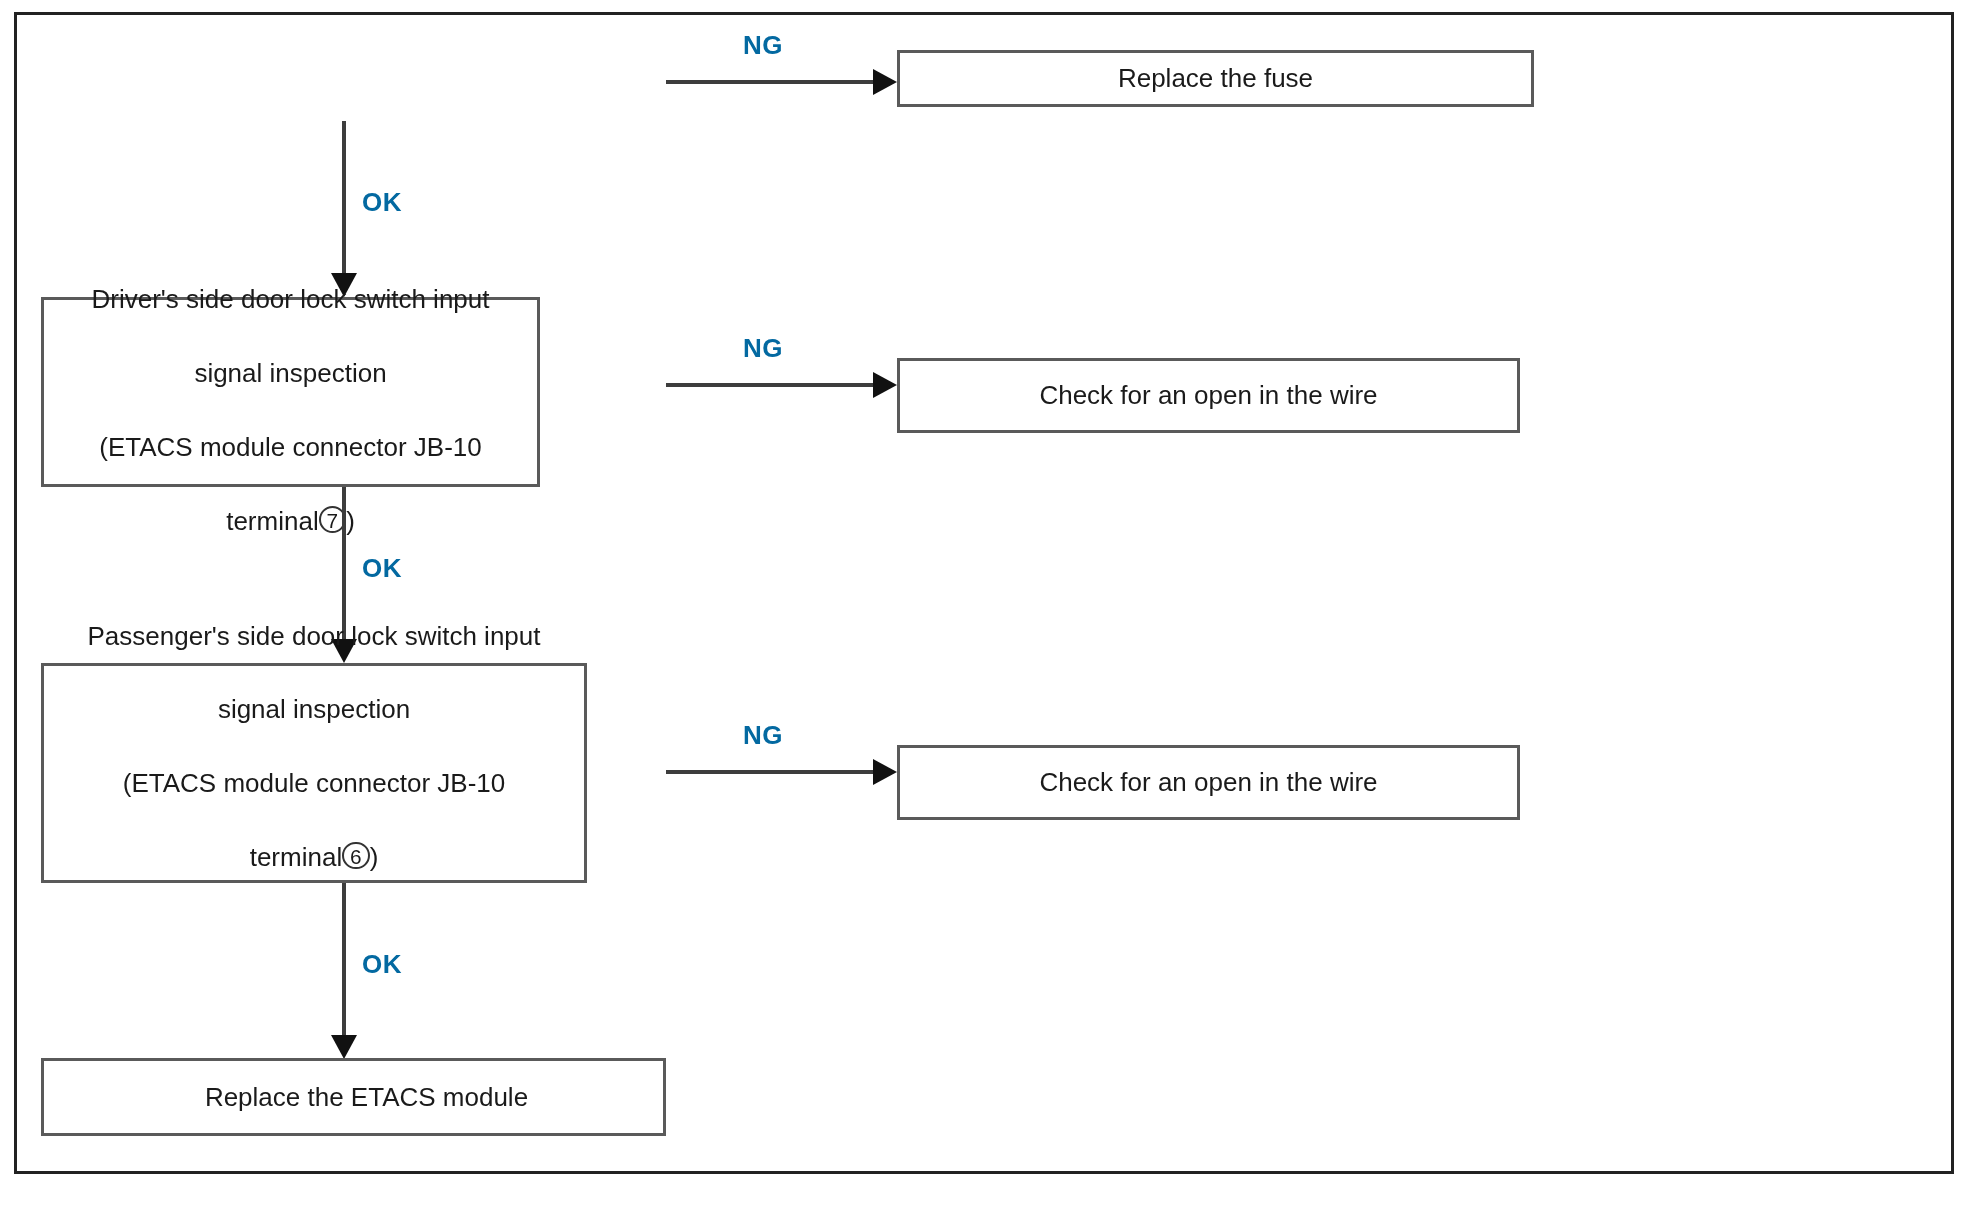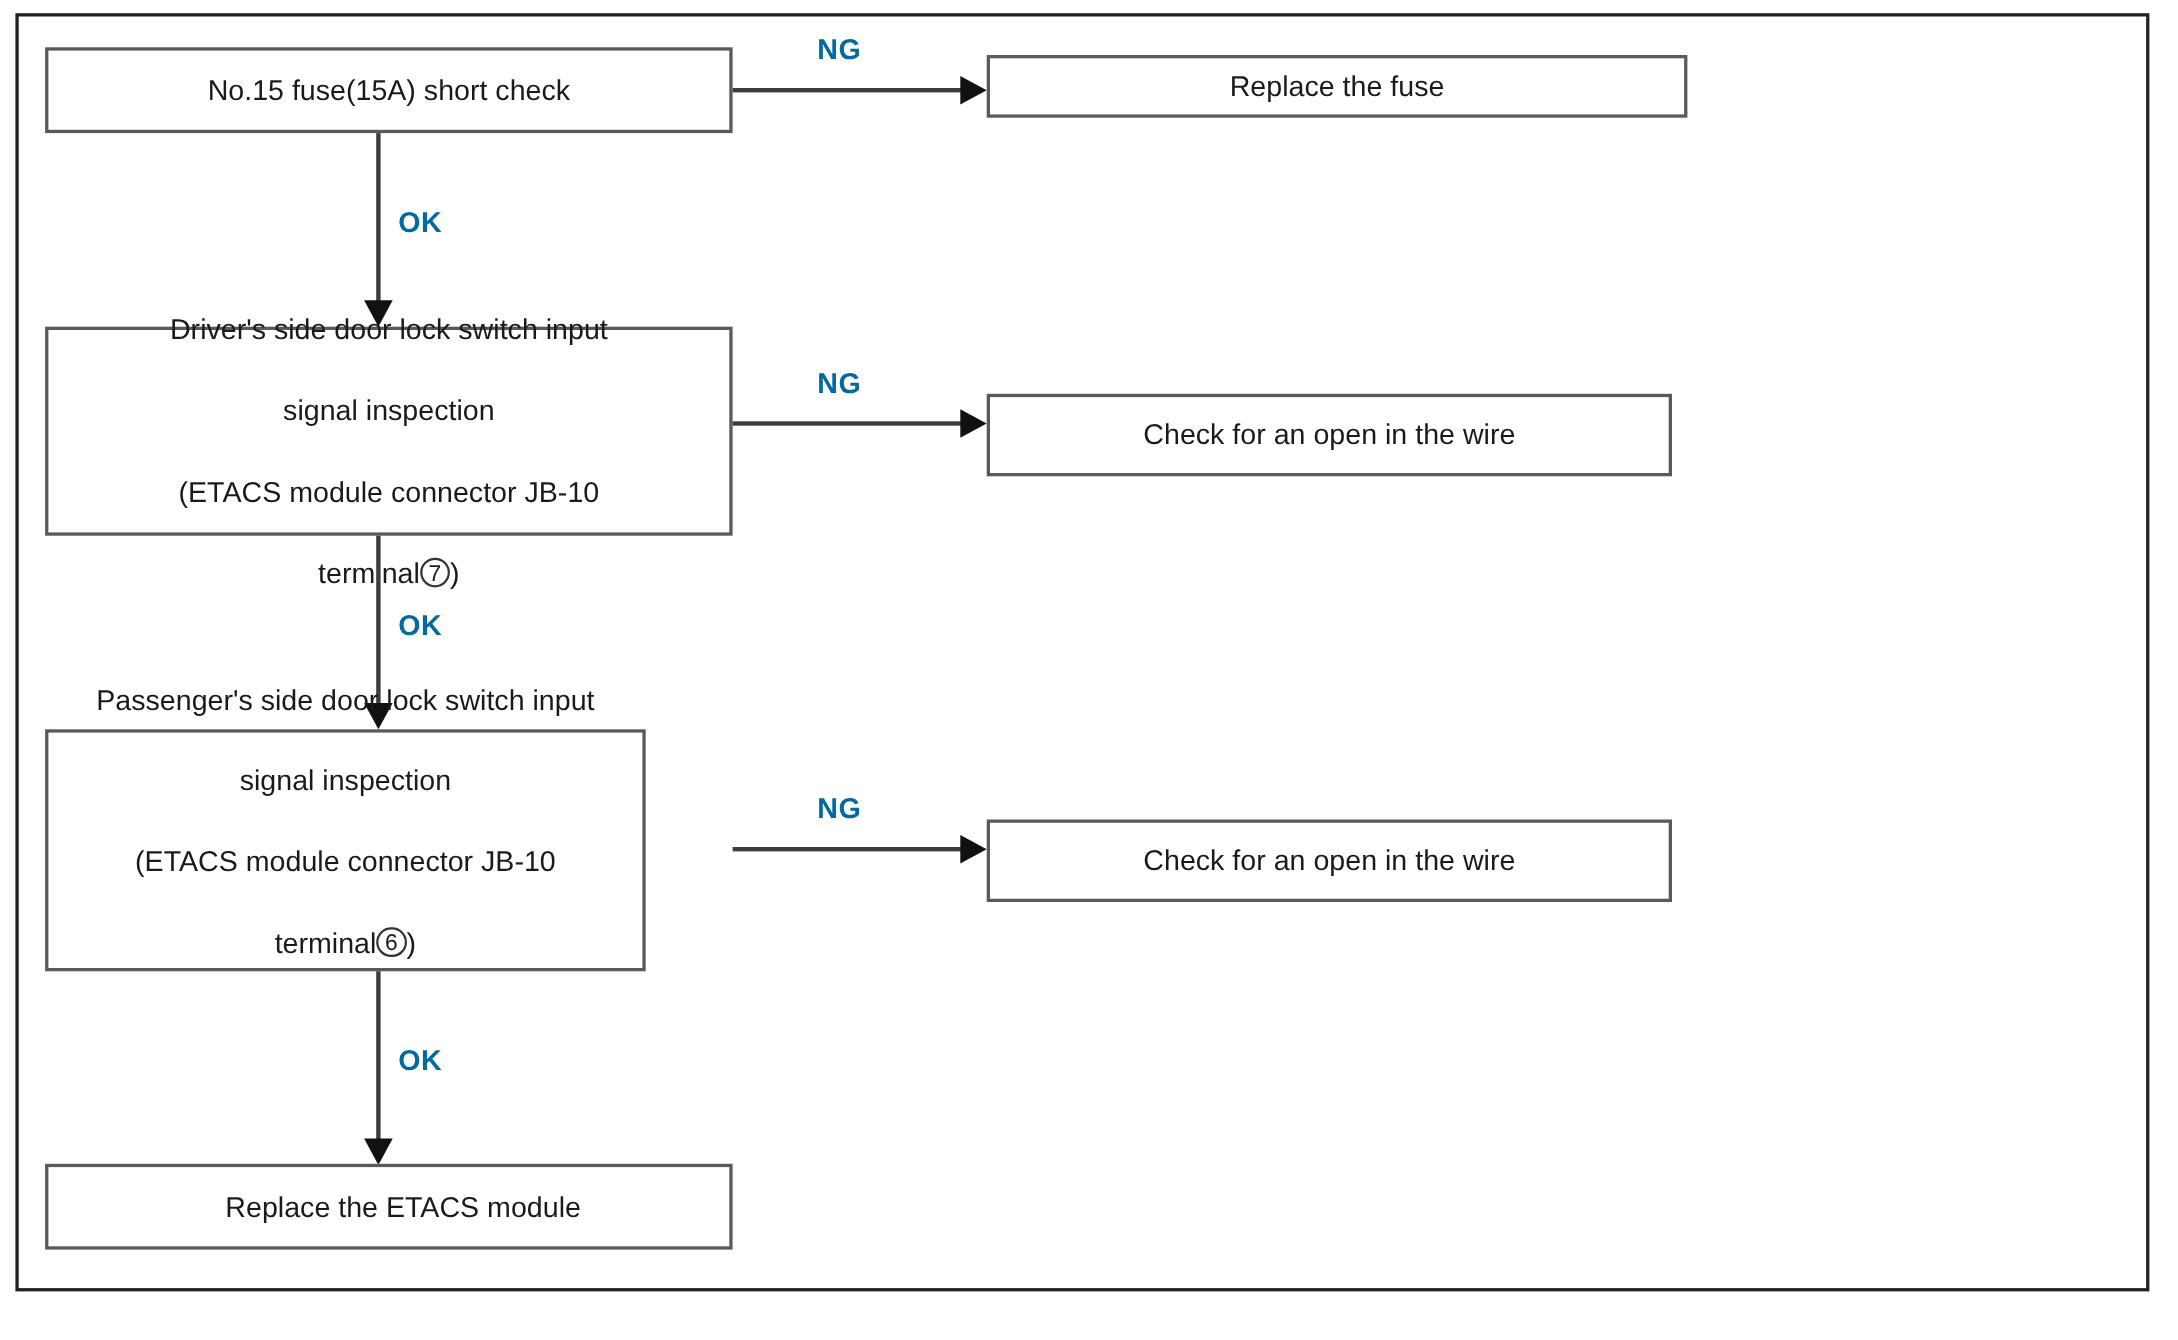--- a/index.html
+++ b/index.html
@@ -93,37 +93,34 @@
     vertical-align: 0.10em;
     box-sizing: border-box;
   }
 </style>
 </head>
 <body>
 
 <div id="page">
   <div id="frame">
 
-    <div class="node" style="left:24px; top:28px; width:625px; height:78px;">
-      <span class="txt">No.15 fuse(15A) short check</span>
-    </div>
 
     <div class="hline" style="left:649px; top:65px; width:219px;"></div>
     <div class="arrow-right" style="left:856px; top:54px;"></div>
     <div class="edge-label" style="left:726px; top:15px;">NG</div>
 
     <div class="node" style="left:880px; top:35px; width:637px; height:57px;">
       <span class="txt">Replace the fuse</span>
     </div>
 
     <div class="vline" style="left:325px; top:106px; height:160px;"></div>
     <div class="arrow-down" style="left:314px; top:258px;"></div>
     <div class="edge-label" style="left:345px; top:172px;">OK</div>
 
-    <div class="node" style="left:24px; top:282px; width:625px; height:190px; font-size:26px;">
+    <div class="node" style="left:24px; top:282px; width:499px; height:190px; font-size:26px;">
       <span class="txt">
         <span>Driver's side door lock switch input</span><br>
         <span>signal inspection</span><br>
         <span>(ETACS module connector JB-10</span><br>
         <span>terminal</span><span class="circled">7</span><span>)</span>
       </span>
     </div>
 
     <div class="hline" style="left:649px; top:368px; width:219px;"></div>
     <div class="arrow-right" style="left:856px; top:357px;"></div>

